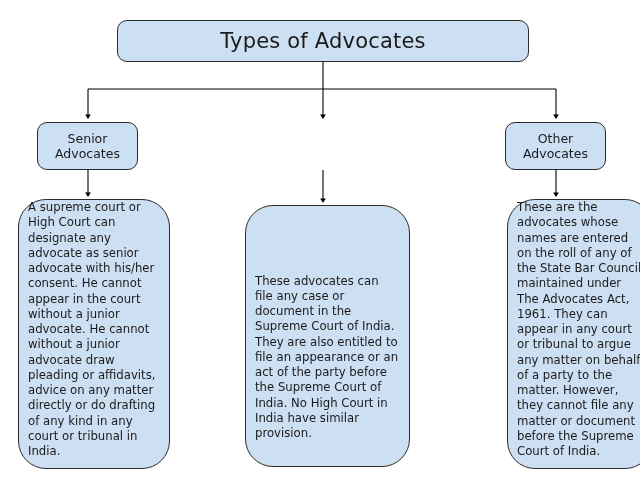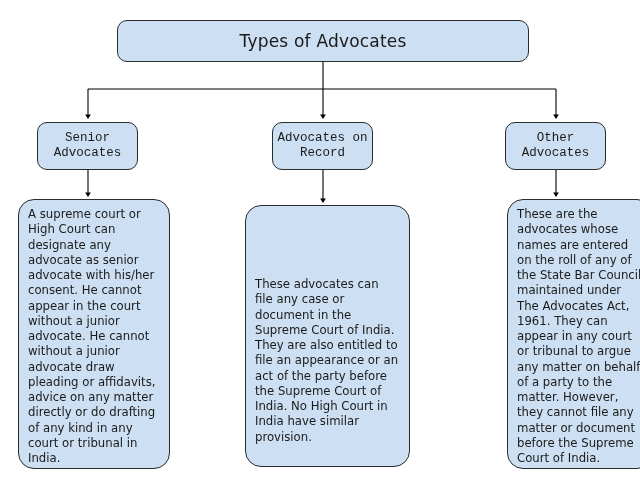--- a/index.html
+++ b/index.html
@@ -43,45 +43,44 @@
   
   #title-node {
     left: 117px;
     top: 20px;
     width: 412px;
     height: 42px;
     border-radius: 10px;
     display: flex;
     align-items: center;
     justify-content: center;
-    font-size: 17px;
+    font-size: 21px;
     letter-spacing: 0.2px;
   }
   
   .cat-node {
     height: 48px;
     border-radius: 10px;
     display: flex;
     align-items: center;
     justify-content: center;
     text-align: center;
     font-size: 12.5px;
     line-height: 1.22;
-    font-family: Liberation Mono, monospace;
   }
   #cat-senior   { left: 37px;  top: 122px; width: 101px; }
   #cat-record   { left: 272px; top: 122px; width: 101px; }
   #cat-other    { left: 505px; top: 122px; width: 101px; justify-content: flex-end; }
 
   
   .desc-node {
     font-size: 11.7px;
     line-height: 1.305;
-    border-radius: 16px;
-    padding: 7px 9px 5px 9px;
+    border-radius: 28px;
+    padding: 0 9px 5px 9px;
     text-align: left;
   }
   #desc-senior {
     left: 18px;
     top: 199px;
     width: 152px;
     height: 270px;
   }
   #desc-record {
     left: 245px;
@@ -134,24 +133,20 @@
 
   <div class="node" id="title-node">
     <span>Types of Advocates</span>
   </div>
 
   <div class="node cat-node" id="cat-senior">
     <span>Senior
 Advocates</span>
   </div>
 
-  <div class="node cat-node" id="cat-record">
-    <span>Advocates
-on Record</span>
-  </div>
 
   <div class="node cat-node" id="cat-other">
     <span>Other
 Advocates</span>
   </div>
 
   <div class="node desc-node" id="desc-senior">
     <p class="desc-text">A supreme court or High Court can designate any advocate as senior advocate with his/her consent. He cannot appear in the court without a junior advocate. He cannot without a junior advocate draw pleading or affidavits, advice on any matter directly or do drafting of any kind in any court or tribunal in India.</p>
   </div>
 

